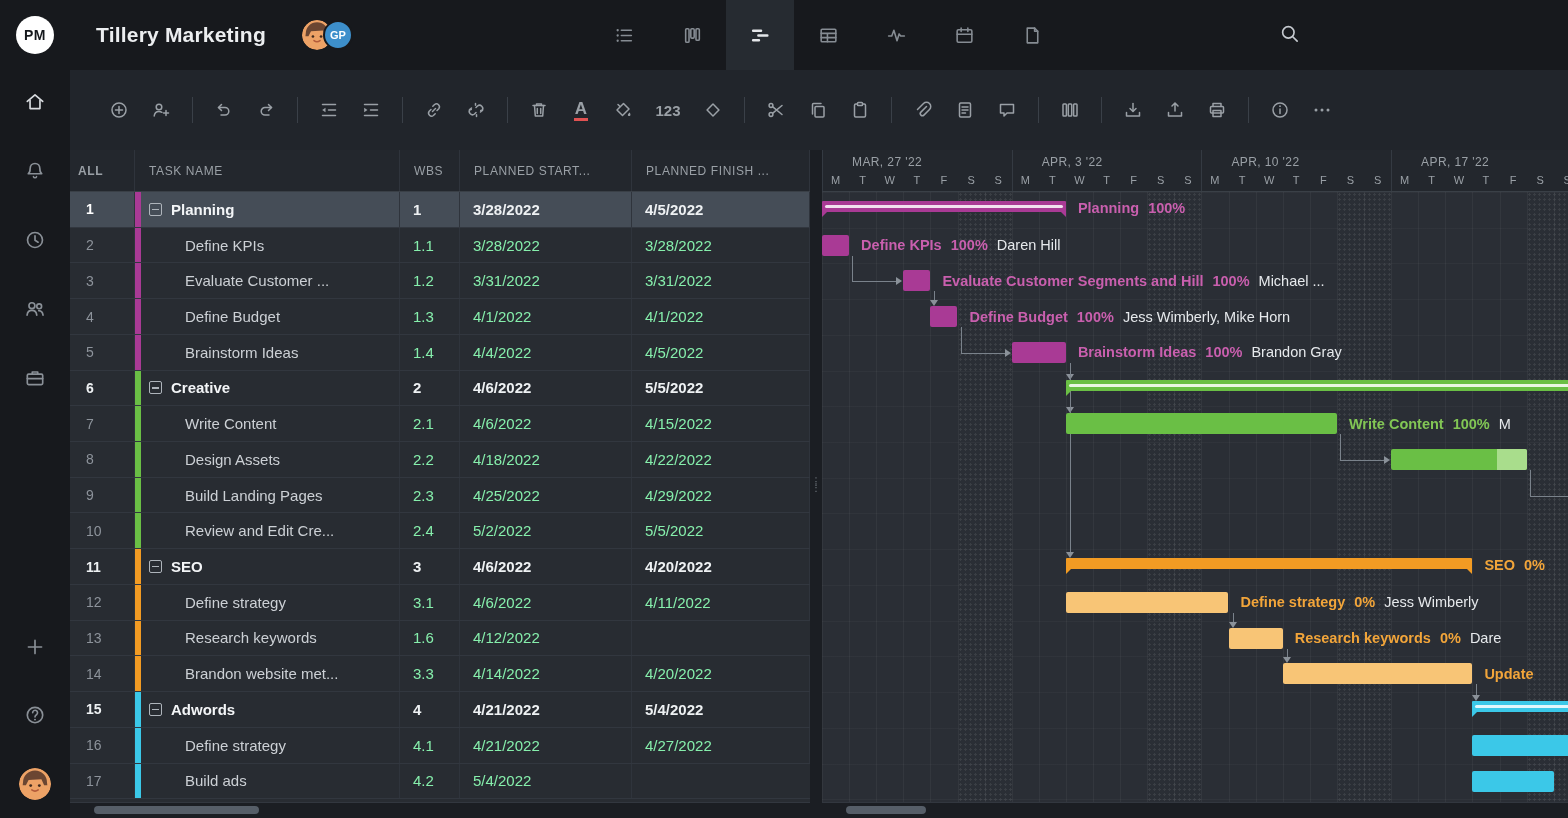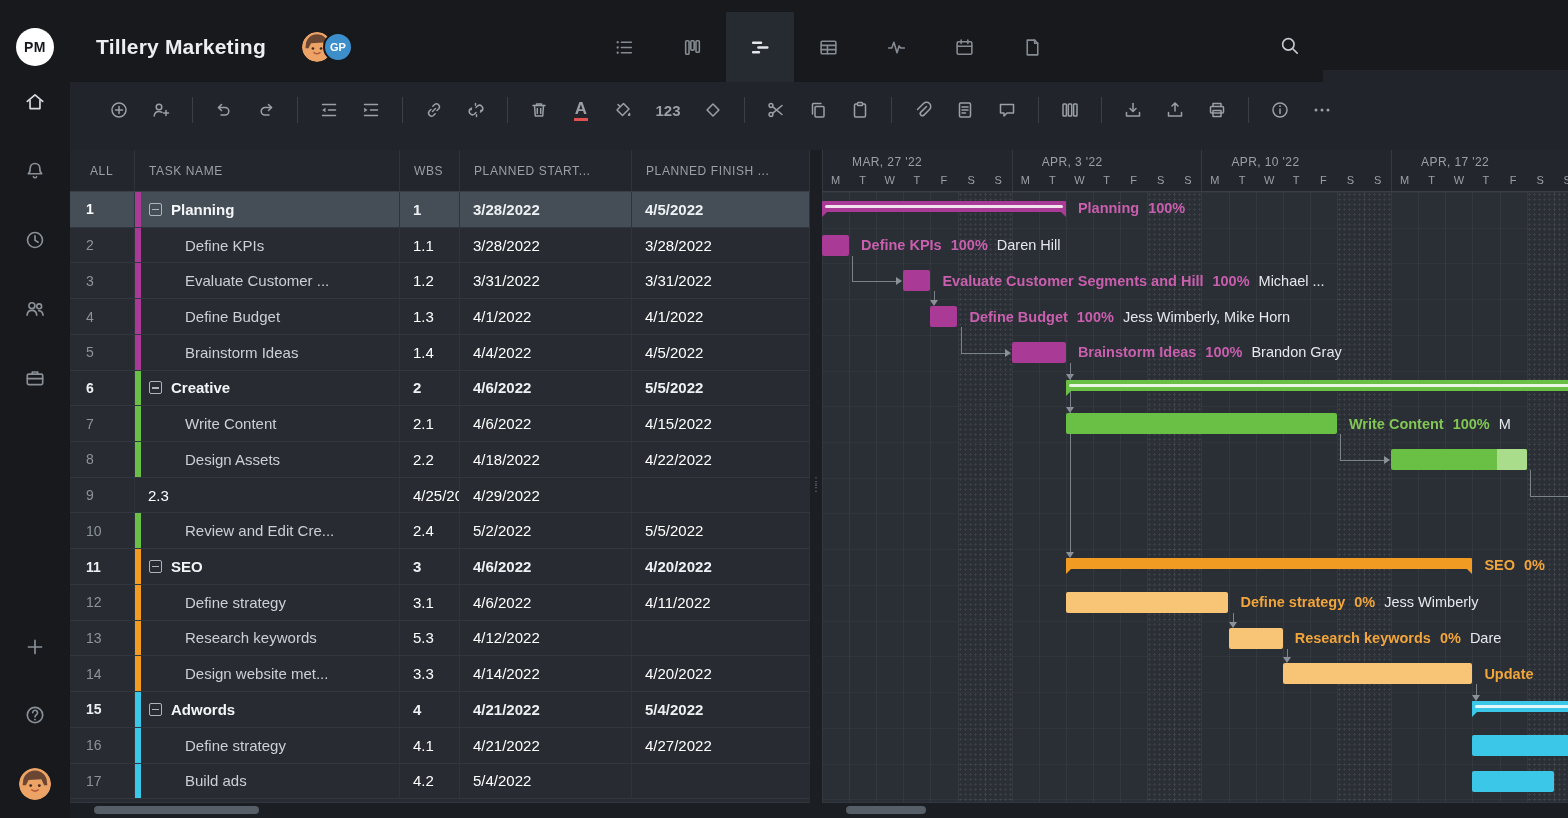--- a/index.html
+++ b/index.html
@@ -7,21 +7,21 @@
   body {
     position:relative;
     background:#17191d;
     font-family:"Liberation Sans", sans-serif;
     color:#d8dbdf;
     -webkit-font-smoothing:antialiased;
   }
   svg { display:block; }
 
   
-  .topbar { position:absolute; left:0; top:12px; width:1323px; height:70px; background:#17191d; display:flex; align-items:center; z-index:20; }
+  .topbar { position:absolute; left:0; top:0; width:1323px; height:70px; background:#17191d; display:flex; align-items:center; z-index:20; }
   .logo-box { width:70px; height:70px; display:flex; align-items:center; justify-content:center; flex:0 0 70px; }
   .logo-circle { width:38px; height:38px; border-radius:50%; background:#ffffff; color:#15181c; font-weight:bold; font-size:14px; display:flex; align-items:center; justify-content:center; letter-spacing:.5px; }
   .proj-title { font-size:21px; font-weight:600; color:#eceef0; margin-left:26px; letter-spacing:.2px; }
   .avatar-group { display:flex; margin-left:36px; align-items:center; }
   .avatar { width:30px; height:30px; border-radius:50%; overflow:hidden; }
   .avatar.gp { background:#3d8fcb; color:#fff; font-size:11px; font-weight:bold; display:flex; align-items:center; justify-content:center; margin-left:-9px; border:2px solid #17191d; }
   .view-tabs { position:absolute; left:590px; top:0; height:70px; display:flex; }
   .vtab { width:68px; height:70px; display:flex; align-items:center; justify-content:center; color:#868c93; cursor:pointer; }
   .vtab.active { background:#262b31; color:#e4e7ea; }
   .search-btn { position:absolute; right:22px; top:23px; color:#c6cad0; cursor:pointer; }
@@ -40,29 +40,29 @@
   .tdiv { width:1px; height:26px; background:#3a4048; }
   .tool-btn { width:24px; height:24px; display:flex; align-items:center; justify-content:center; color:#9aa0a6; cursor:pointer; }
   .txt-icon { font-size:15px; font-weight:bold; color:#9aa0a6; line-height:1; }
   .txt-icon.afont { position:relative; font-size:17px; padding-bottom:4px; }
   .txt-icon.afont::after { content:""; position:absolute; left:-1px; right:-1px; bottom:0; height:3px; background:#e05252; }
 
   
   .table-pane { position:absolute; left:70px; top:150px; width:740px; height:668px; background:#282c32; overflow:hidden; z-index:5; }
   .thead { height:42px; display:grid; grid-template-columns:65px 265px 60px 172px 178px; background:#23272d; border-bottom:1px solid #3a4047; color:#9aa0a6; font-size:12px; letter-spacing:.6px; align-items:center; }
   .thead > div { padding-left:14px; height:100%; display:flex; align-items:center; border-right:1px solid #2f343c; white-space:nowrap; overflow:hidden; }
-  .thead > div:first-child { padding-left:20px; }
+  .thead > div:first-child { padding-left:8px;font-weight:bold; }
   .trow { height:35.72px; display:grid; grid-template-columns:65px 265px 60px 172px 178px; border-bottom:1px solid #32373f; font-size:15px; background:#282c32; }
   .trow.selected { background:#454d57; }
   .trow .c { height:100%; display:flex; align-items:center; border-right:1px solid #2f343c; overflow:hidden; white-space:nowrap; }
   .c.num { padding-left:16px; color:#8d939b; font-size:14px; }
   .c.name { position:relative; padding-left:14px; color:#ccd0d5; }
   .trow.group .c.name { color:#f3f5f7; font-weight:bold; }
   .trow.group .c { color:#eef1f3; font-weight:bold; }
-  .trow .c.wbs, .trow .c.start, .trow .c.finish { padding-left:13px; color:#ffffff; }
+  .trow .c.wbs, .trow .c.start, .trow .c.finish { padding-left:13px; color:#86efac; }
   .trow.group .c.wbs, .trow.group .c.start, .trow.group .c.finish { color:#eef1f3; font-weight:bold; }
   .trow.selected .c { color:#ffffff; }
   .strip { position:absolute; left:0; top:0; bottom:0; width:6px; }
   .c.name.child { padding-left:50px; }
   .collapse-box { width:13px; height:13px; border:1.4px solid #aeb4bb; border-radius:2px; margin-right:9px; position:relative; flex:0 0 13px; }
   .collapse-box::after { content:""; position:absolute; left:2px; right:2px; top:50%; height:1.4px; margin-top:-.7px; background:#aeb4bb; }
 
   
   .splitter { position:absolute; left:810px; top:150px; width:12px; height:668px; background:#1b1e23; z-index:6; display:flex; align-items:center; justify-content:center; color:#6a7077; font-size:11px; line-height:.55; text-align:center; cursor:col-resize; }
 
@@ -582,20 +582,24 @@
         <div class="c name child">
           <span class="strip" style="background: rgb(106, 191, 69);"></span>
           <span>Design Assets</span>
         </div>
         <div class="c wbs">2.2</div>
         <div class="c start">4/18/2022</div>
         <div class="c finish">4/22/2022</div>
       </div>
       <div class="trow">
         <div class="c num">9</div>
+        <div class="c name child">
+          <span class="strip" style="background: rgb(106, 191, 69);"></span>
+          <span>Build Landing Pages</span>
+        </div>
         <div class="c wbs">2.3</div>
         <div class="c start">4/25/2022</div>
         <div class="c finish">4/29/2022</div>
       </div>
       <div class="trow">
         <div class="c num">10</div>
         <div class="c name child">
           <span class="strip" style="background: rgb(106, 191, 69);"></span>
           <span>Review and Edit Cre...</span>
         </div>
@@ -623,28 +627,28 @@
         <div class="c wbs">3.1</div>
         <div class="c start">4/6/2022</div>
         <div class="c finish">4/11/2022</div>
       </div>
       <div class="trow">
         <div class="c num">13</div>
         <div class="c name child">
           <span class="strip" style="background: rgb(242, 155, 35);"></span>
           <span>Research keywords</span>
         </div>
-        <div class="c wbs">5.3</div>
+        <div class="c wbs">1.6</div>
         <div class="c start">4/12/2022</div>
       </div>
       <div class="trow">
         <div class="c num">14</div>
         <div class="c name child">
           <span class="strip" style="background: rgb(242, 155, 35);"></span>
-          <span>Design website met...</span>
+          <span>Brandon website met...</span>
         </div>
         <div class="c wbs">3.3</div>
         <div class="c start">4/14/2022</div>
         <div class="c finish">4/20/2022</div>
       </div>
       <div class="trow group">
         <div class="c num">15</div>
         <div class="c name">
           <span class="strip" style="background: rgb(59, 200, 232);"></span>
           <span class="collapse-box"></span>

